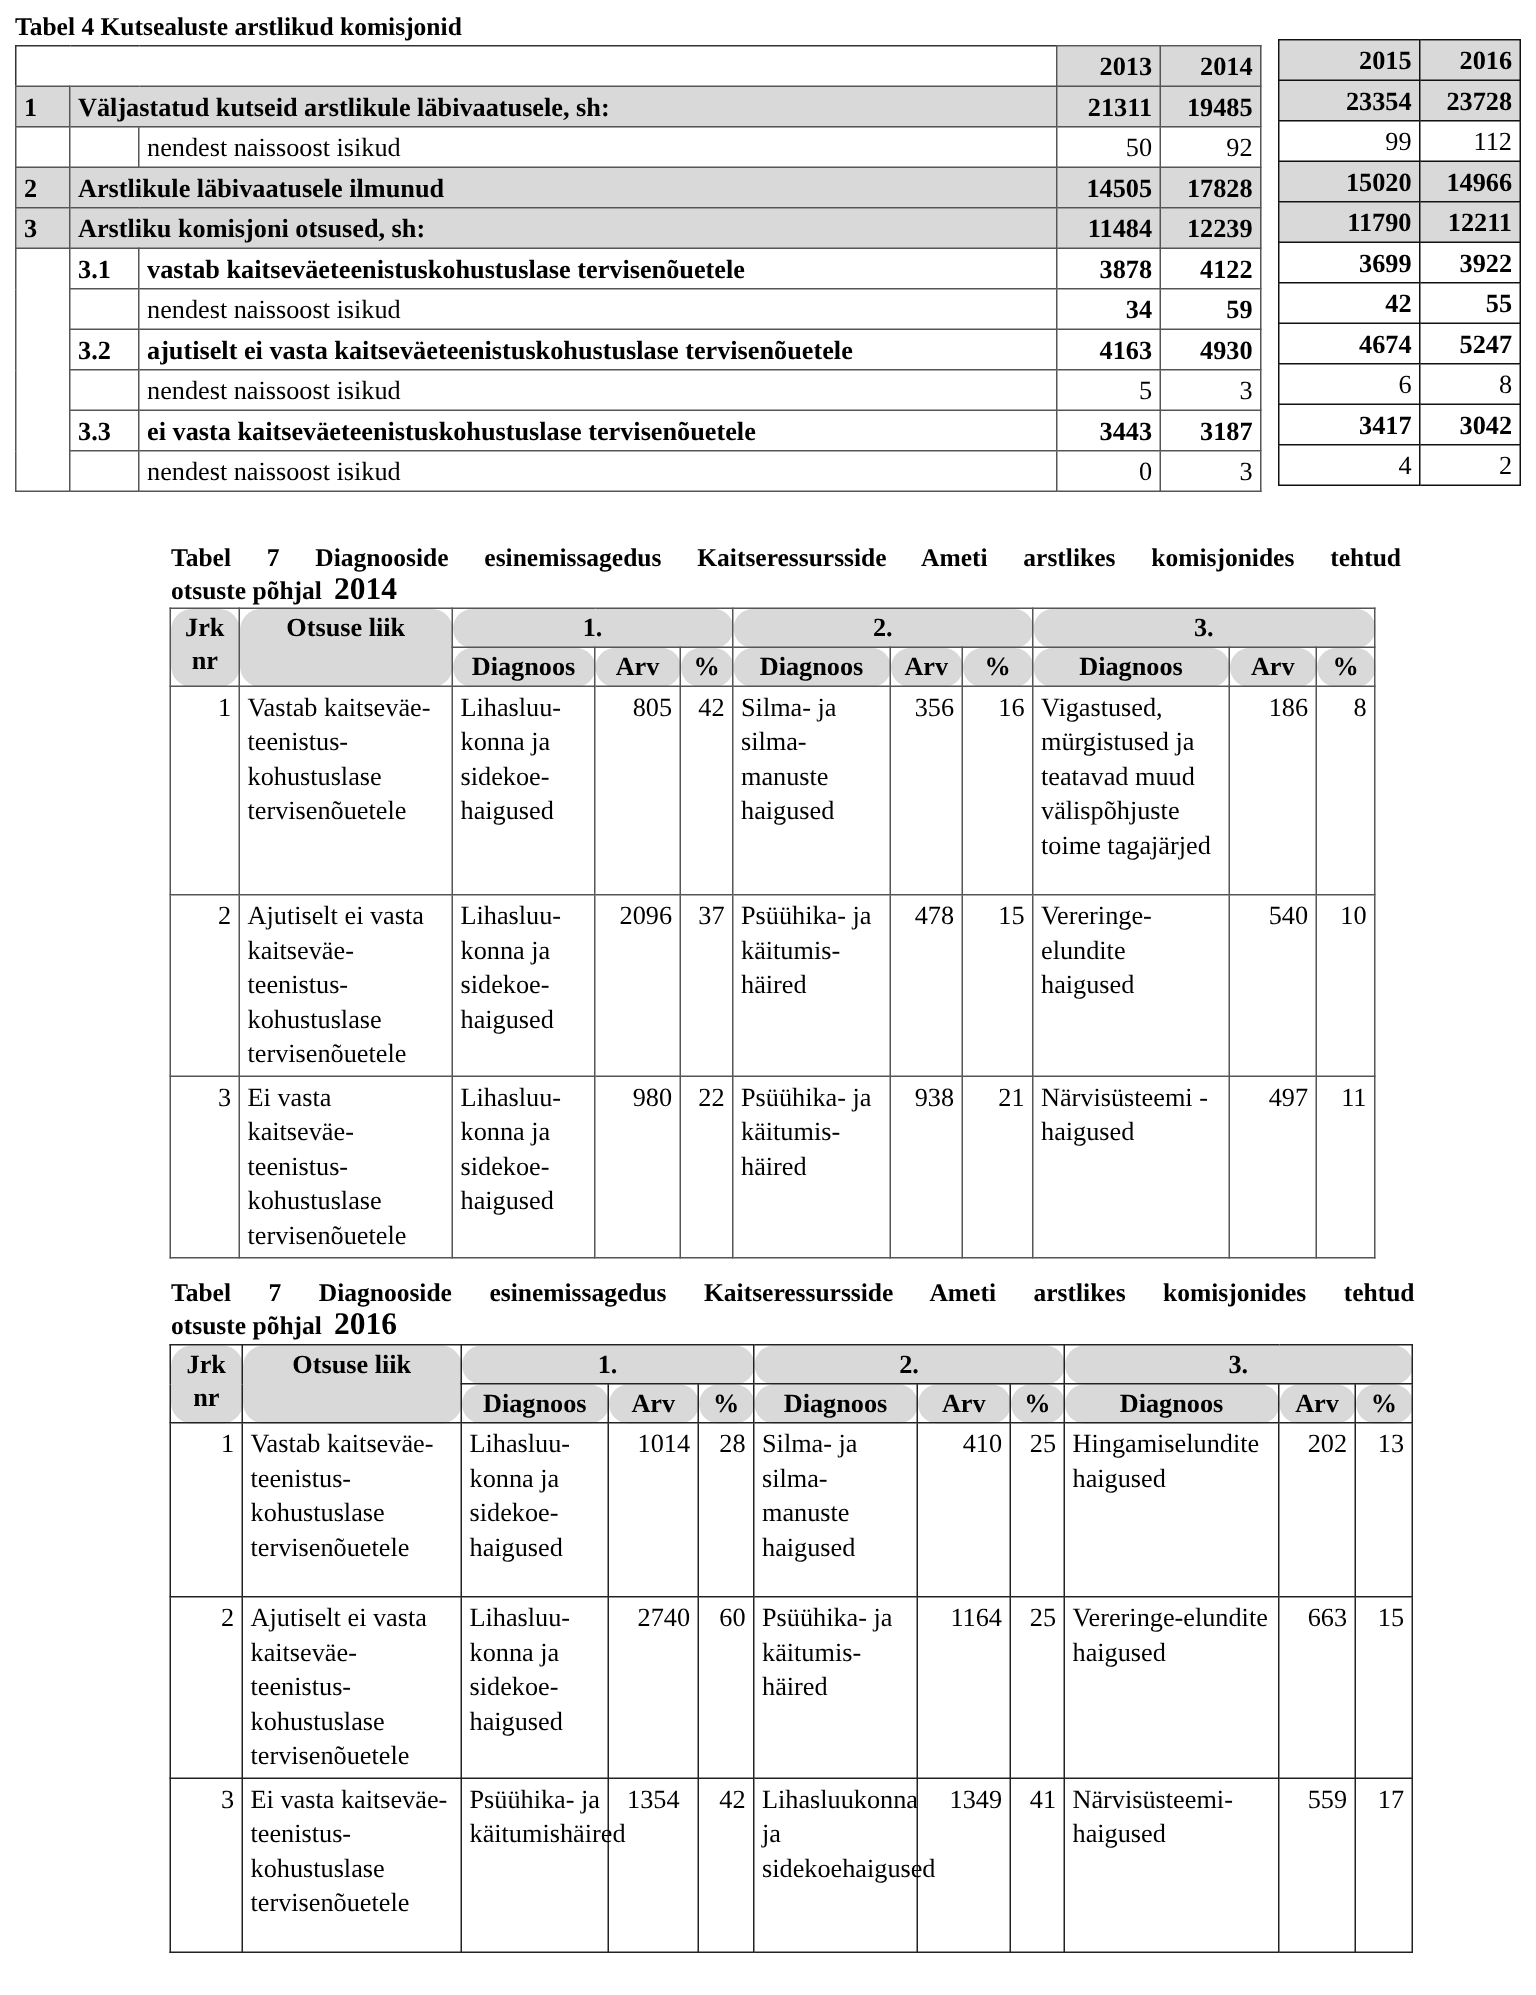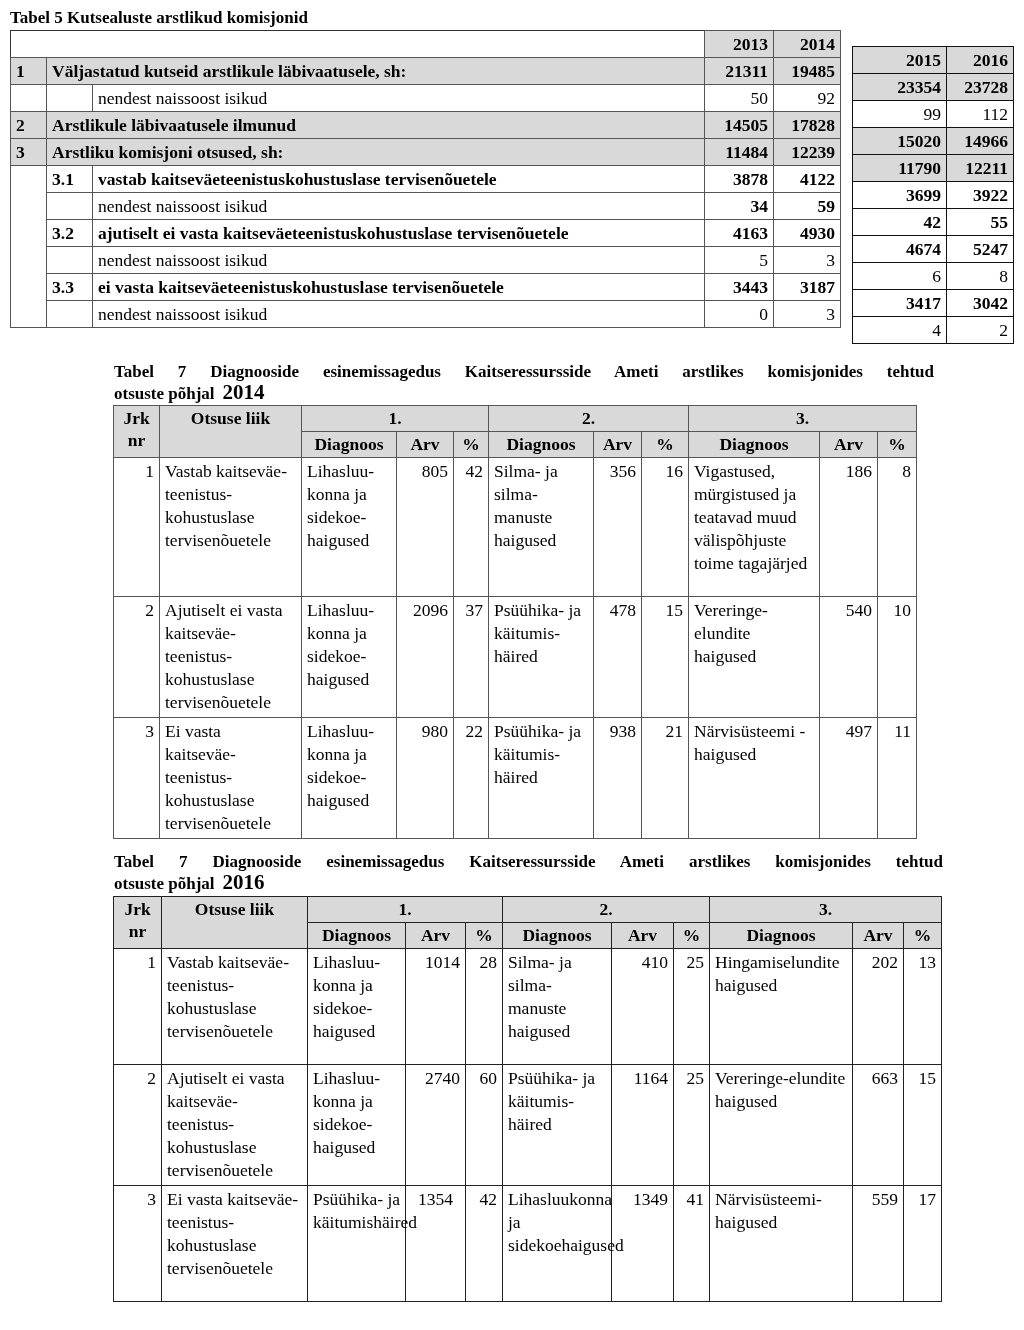--- a/index.html
+++ b/index.html
@@ -12,26 +12,26 @@
     .b { font-weight:bold; }
     .r { text-align:right; }
     #t5 td { height:26px; vertical-align:middle; }
     #t5 { border:1.5px solid #333; }
     #t5y td { height:26px; vertical-align:middle; }
     .noborder { border:none !important; background:transparent !important; }
     .cap { font-size:17px; font-weight:bold; text-align:justify; text-align-last:justify; width:820px; line-height:20px; }
     .cap2 { font-size:17px; font-weight:bold; line-height:20px; }
     .capyear { font-size:21px; font-weight:bold; margin-left:8px; }
     .t7 td { line-height:23px; padding:2px 5px 3px 5px; }
-    .t7 .hd td { font-weight:bold; background:#d9d9d9; text-align:center; vertical-align:middle; padding:1px 4px; }
+    .t7 .hd td { font-weight:bold; background:#d9d9d9; text-align:center; vertical-align:middle; padding:1px 4px;border-radius:14px; }
   </style>
 </head>
 <body>
 
-<div class="abs title5">Tabel 5 Kutsealuste arstlikud komisjonid</div>
+<div class="abs title5">Tabel 4 Kutsealuste arstlikud komisjonid</div>
 
 <table id="t5" class="abs" style="left:10px; top:30px; width:830px;">
   <colgroup>
       <col style="width:36px">
       <col style="width:46px">
       <col style="width:612px">
       <col style="width:69px">
       <col style="width:67px">
     </colgroup>
   <tbody>
@@ -98,21 +98,21 @@
   </tr>
   <tr>
     <td></td>
     <td>nendest naissoost isikud</td>
     <td class="r">0</td>
     <td class="r">3</td>
   </tr>
 </tbody>
   </table>
 
-<table id="t5y" class="abs" style="left:852px; top:46px; width:161px; border:1.5px solid #111;">
+<table id="t5y" class="abs" style="left:852px; top:26px; width:161px; border:1.5px solid #111;">
   <colgroup>
       <col style="width:94px">
       <col style="width:67px">
     </colgroup>
   <tbody>
       <tr>
         <td class="gray b r" style="border-color:#111">2015</td>
         <td class="gray b r" style="border-color:#111">2016</td>
       </tr>
   <tr class="gray b">

